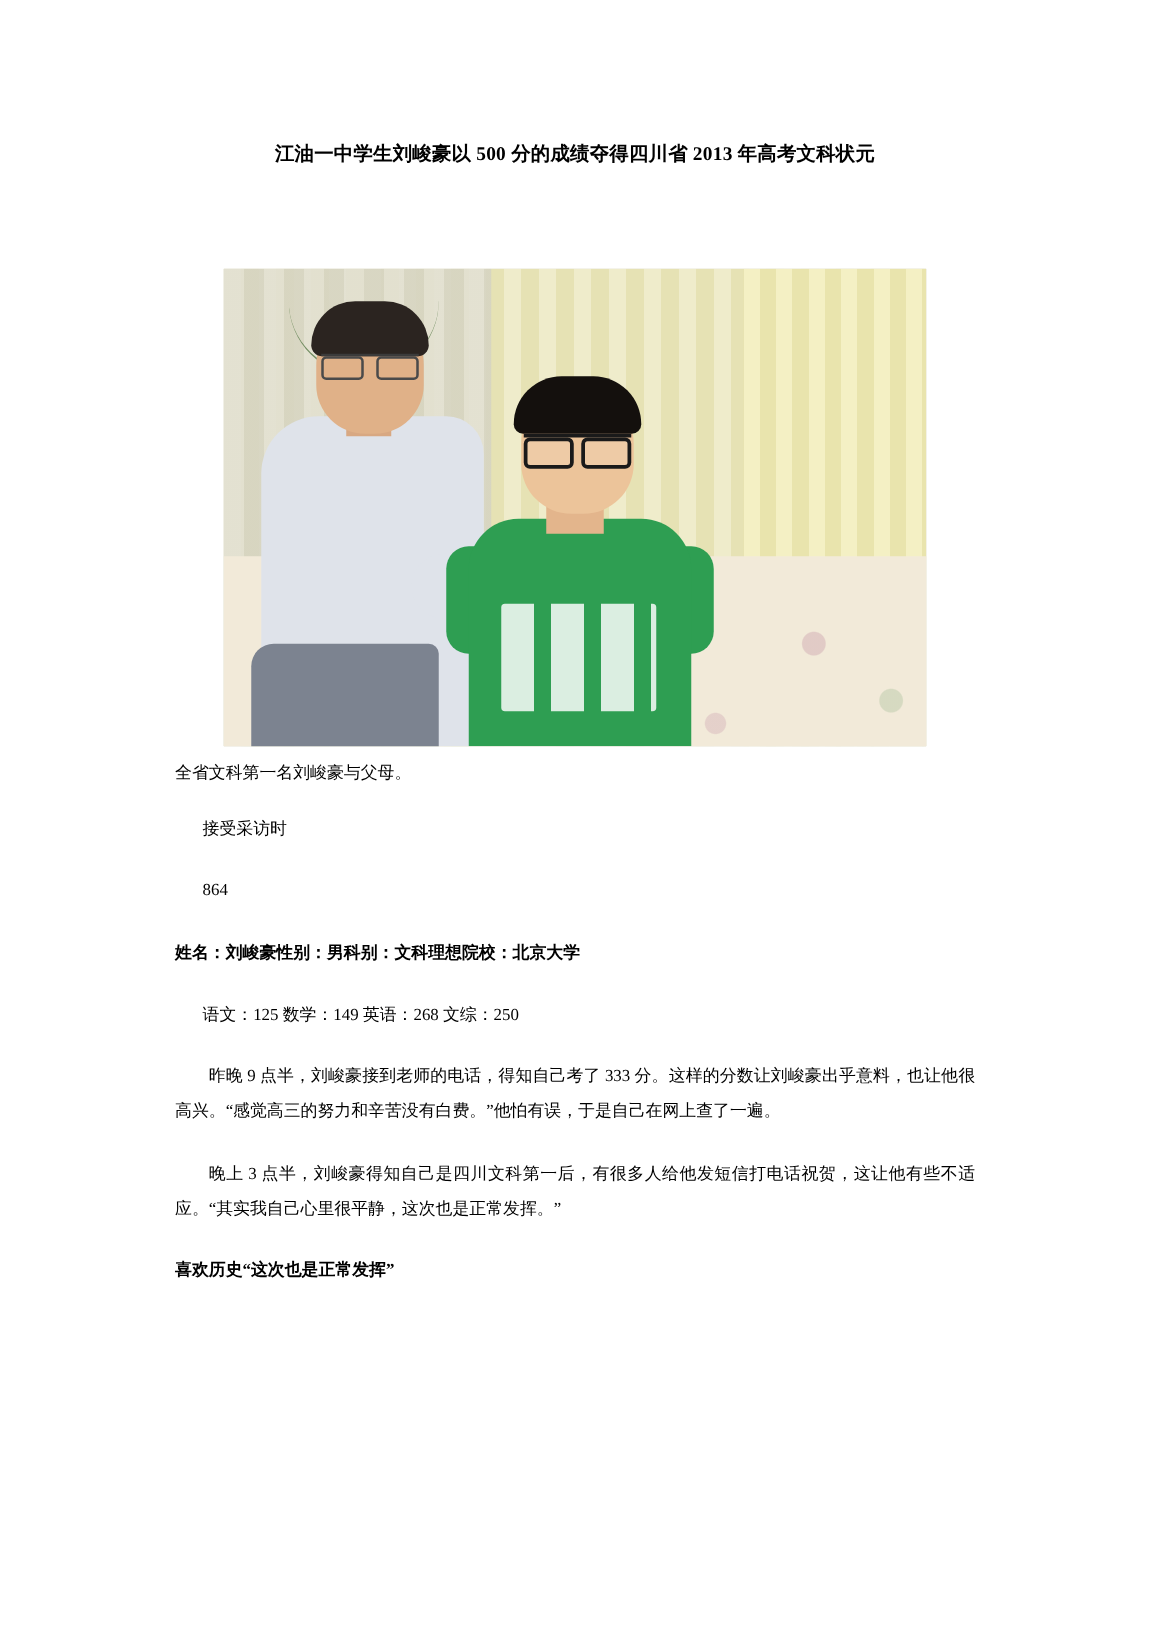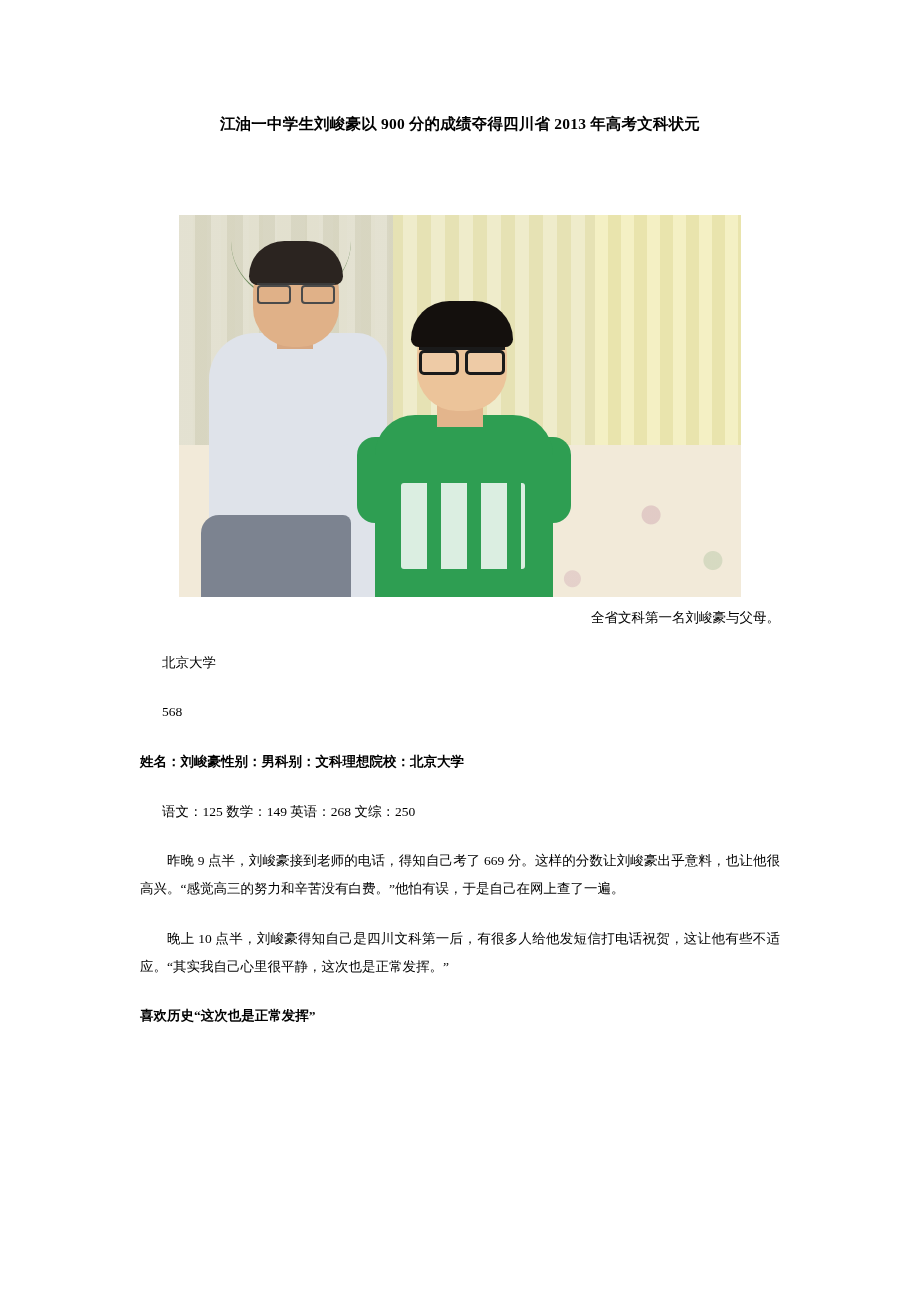--- a/index.html
+++ b/index.html
@@ -193,40 +193,40 @@
     content: ""; position: absolute; top: 0;
     width: 34px; height: 19px; border: 3px solid #1a1a1a; border-radius: 5px;
     background: rgba(255,255,255,.12);
   }
   .p-son .glasses:before { left: 0; }
   .p-son .glasses:after { right: 0; }
 
   .figure-caption {
     margin-top: 12px;
     font-size: 13.5px;
-    text-align: right;
+    text-align: left;
     color: #000;
   }
   p.para {
     font-size: 13.5px;
     line-height: 2.05;
     margin: 22px 0 0 0;
     text-align: justify;
   }
   p.indent { text-indent: 2em; }
   p.bold { font-weight: bold; font-family: Liberation Serif, serif; }
   .small-line { margin-top: 26px; }
   .lead-pad { padding-left: 22px; }
 </style>
 </head>
 <body>
 
 <div class="page">
 
-  <h1 class="doc-title">江油一中学生刘峻豪以 900 分的成绩夺得四川省 2013 年高考文科状元</h1>
+  <h1 class="doc-title">江油一中学生刘峻豪以 500 分的成绩夺得四川省 2013 年高考文科状元</h1>
 
   <div class="figure-block">
     <div class="photo">
       <div class="wall"></div>
       <div class="wall-left"></div>
       <div class="wall-right"></div>
       <div class="cord"></div>
       <div class="bed"></div>
       <div class="bed-floral"></div>
 
@@ -257,28 +257,28 @@
         <div class="shirt-print"></div>
         <div class="neck"></div>
         <div class="head"></div>
         <div class="hair"></div>
         <div class="glasses"></div>
       </div>
     </div>
     <div class="figure-caption">全省文科第一名刘峻豪与父母。</div>
   </div>
 
-  <p class="para lead-pad small-line">北京大学</p>
-
-  <p class="para lead-pad">568</p>
+  <p class="para lead-pad small-line">接受采访时</p>
+
+  <p class="para lead-pad">864</p>
 
   <p class="para bold">姓名：刘峻豪性别：男科别：文科理想院校：北京大学</p>
 
   <p class="para lead-pad">语文：125 数学：149 英语：268 文综：250</p>
 
-  <p class="para indent">昨晚 9 点半，刘峻豪接到老师的电话，得知自己考了 669 分。这样的分数让刘峻豪出乎意料，也让他很高兴。“感觉高三的努力和辛苦没有白费。”他怕有误，于是自己在网上查了一遍。</p>
-
-  <p class="para indent">晚上 10 点半，刘峻豪得知自己是四川文科第一后，有很多人给他发短信打电话祝贺，这让他有些不适应。“其实我自己心里很平静，这次也是正常发挥。”</p>
+  <p class="para indent">昨晚 9 点半，刘峻豪接到老师的电话，得知自己考了 333 分。这样的分数让刘峻豪出乎意料，也让他很高兴。“感觉高三的努力和辛苦没有白费。”他怕有误，于是自己在网上查了一遍。</p>
+
+  <p class="para indent">晚上 3 点半，刘峻豪得知自己是四川文科第一后，有很多人给他发短信打电话祝贺，这让他有些不适应。“其实我自己心里很平静，这次也是正常发挥。”</p>
 
   <p class="para bold">喜欢历史“这次也是正常发挥”</p>
 
 
 </div>
 
 </body></html>

